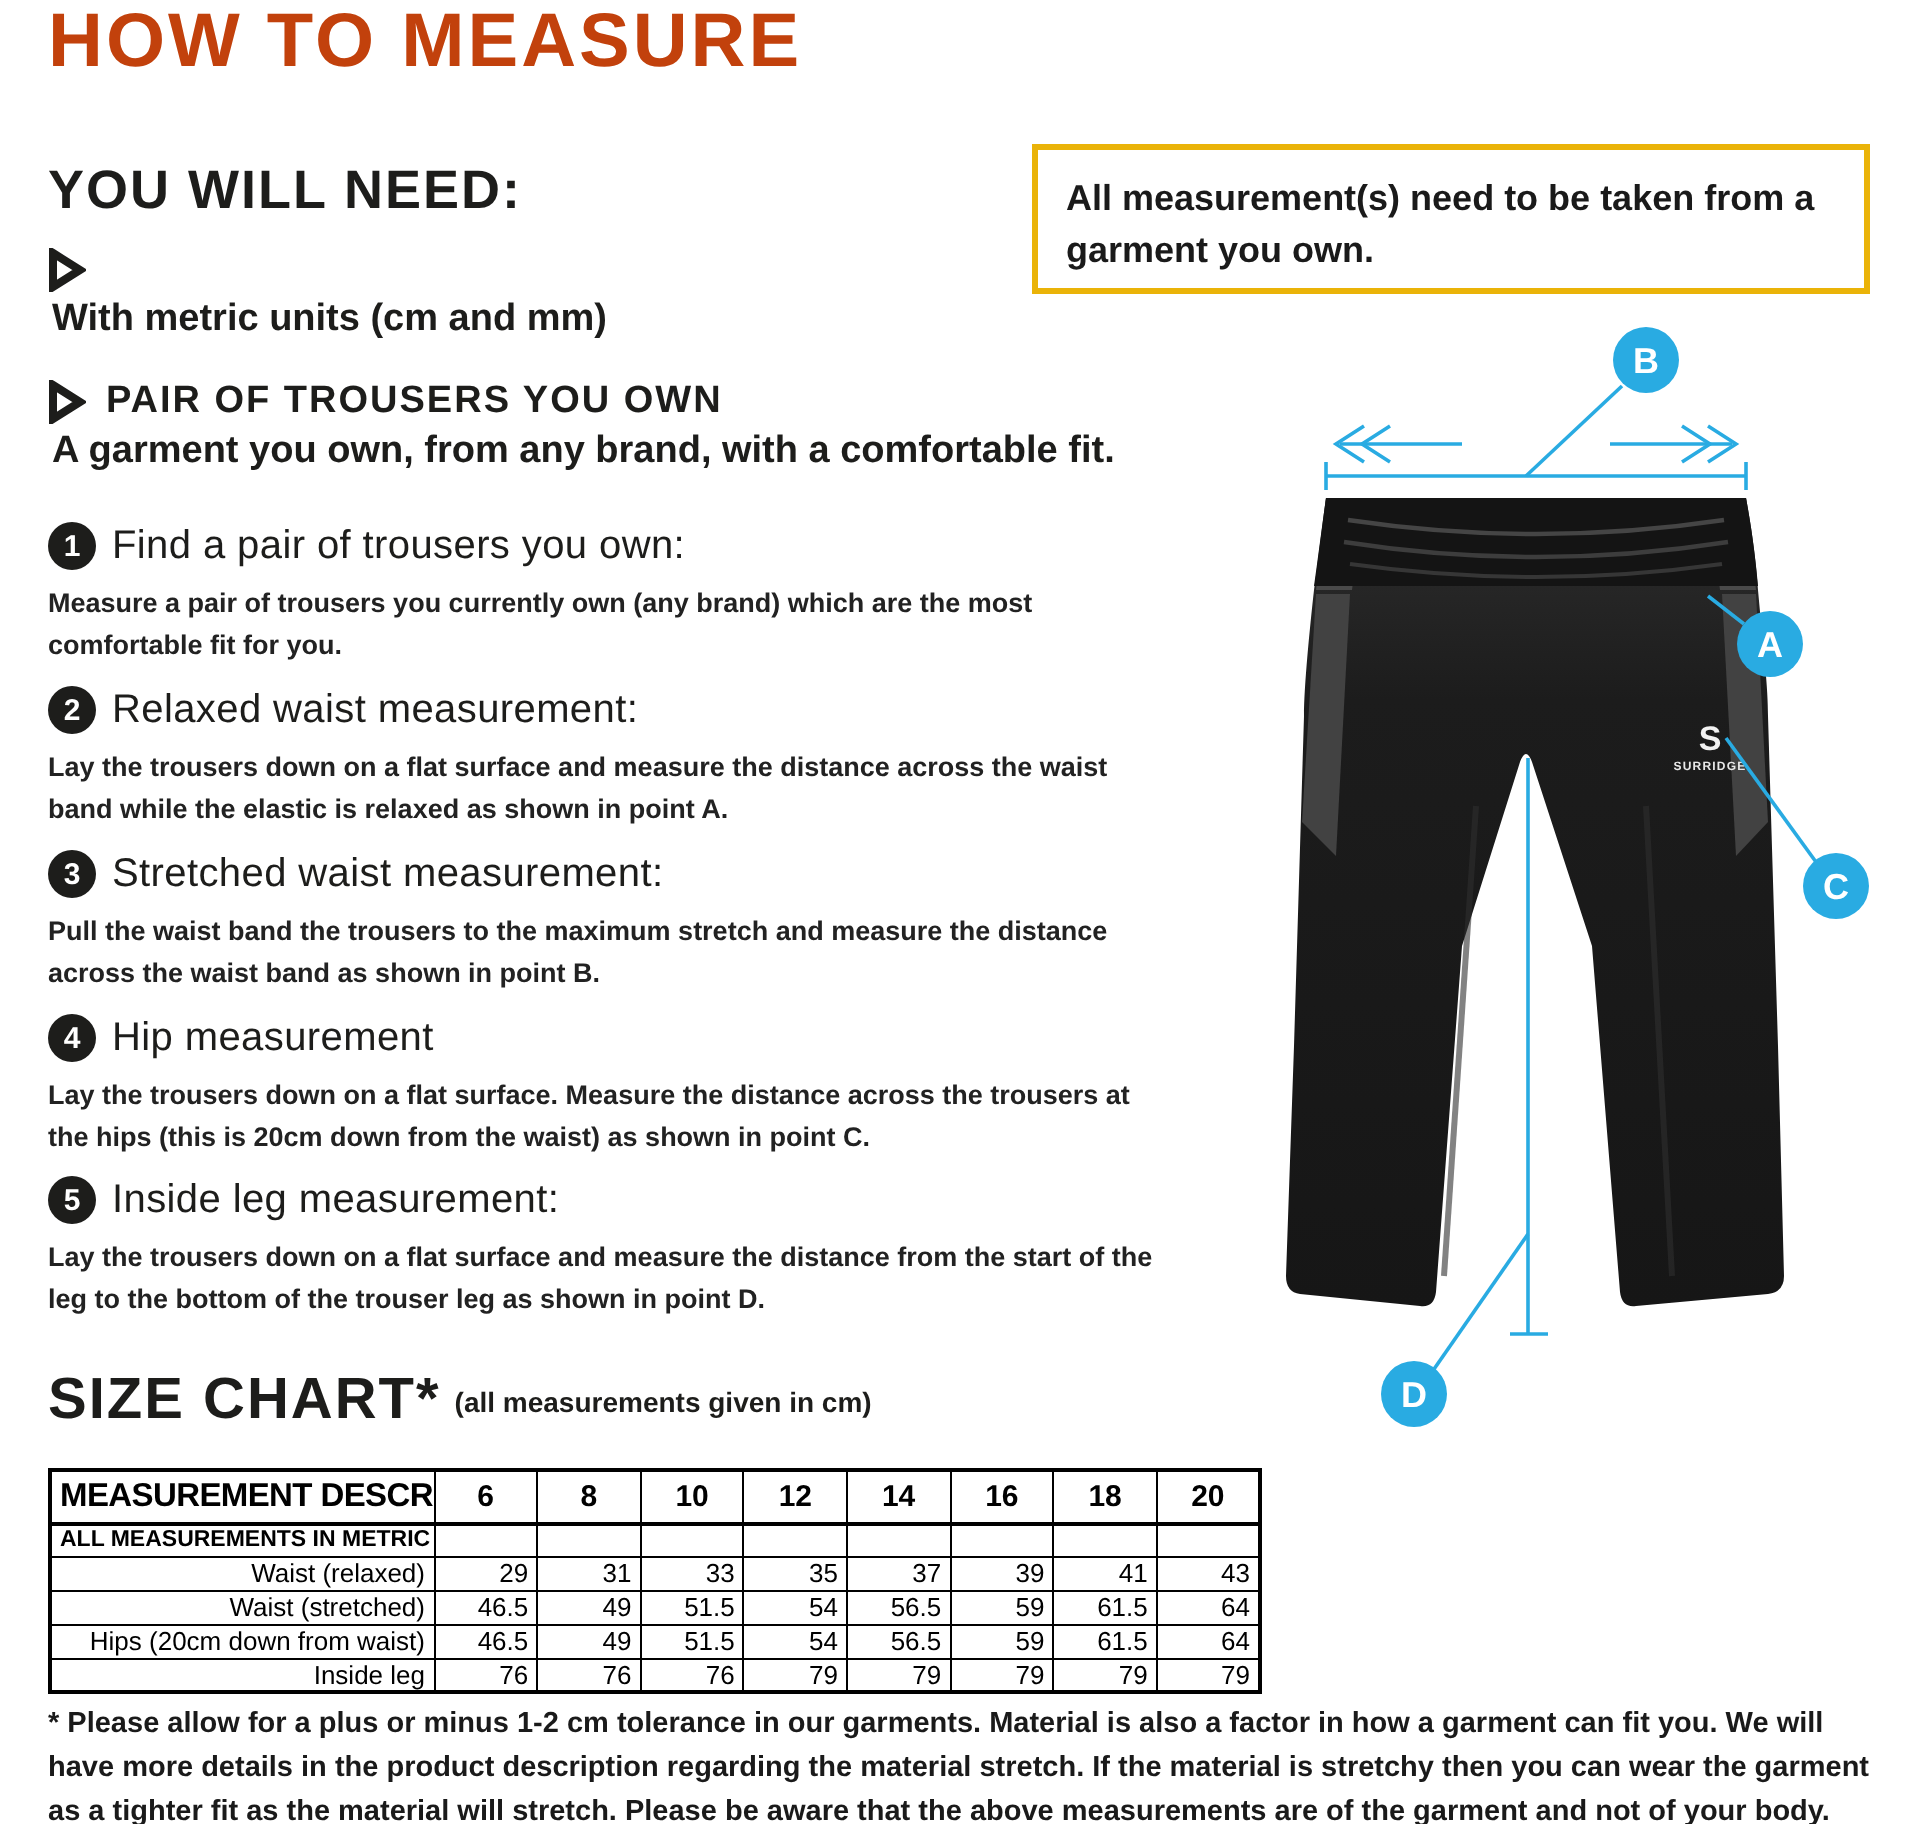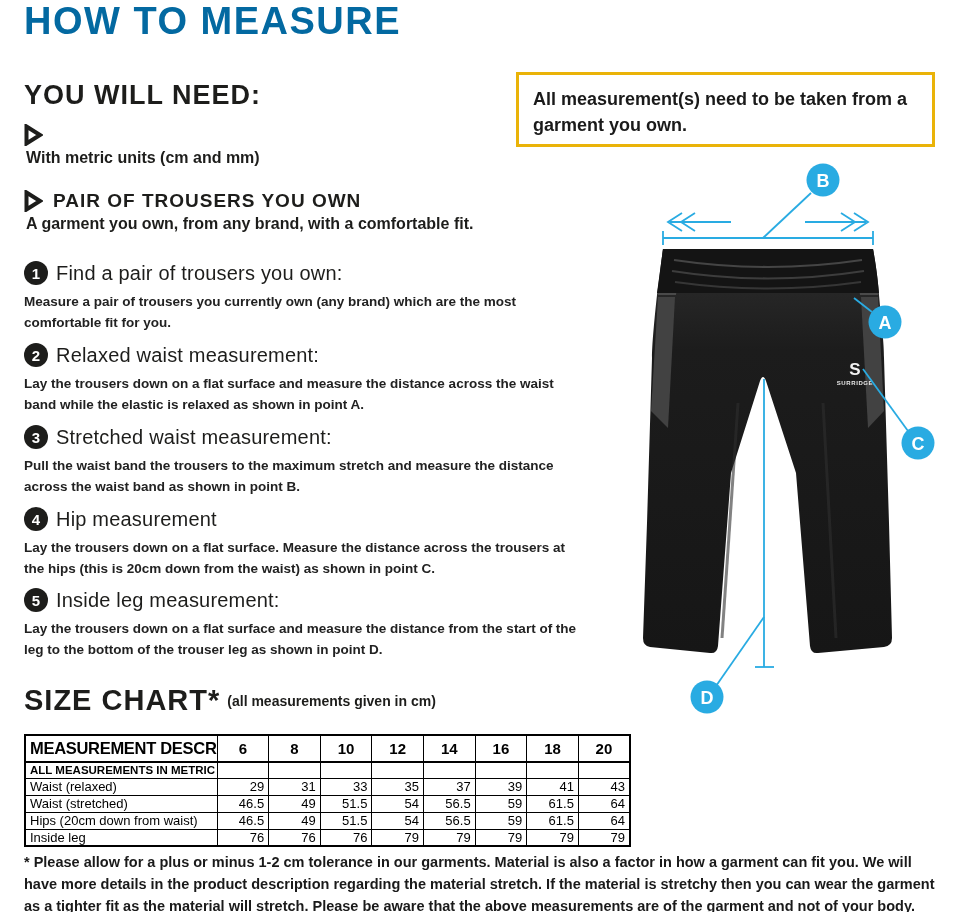--- a/index.html
+++ b/index.html
@@ -1,29 +1,29 @@
 <!DOCTYPE html>
 <html><head>
 <meta charset="utf-8">
 <style>
   * { margin:0; padding:0; box-sizing:border-box; }
   html,body { width:959px; height:912px; background:#fff; overflow:hidden;
               font-family:"Liberation Sans", sans-serif; color:#1d1d1b; }
   .page { position:relative; width:959px; height:912px; background:#fff; }
 
   .h1 { position:absolute; left:24px; top:0px; font-size:38px; font-weight:bold;
-        letter-spacing:1.5px; color:#0369a1; }
+        letter-spacing:1.5px; color:#c2410c; }
   .h2 { position:absolute; left:24px; top:80px; font-size:27px; font-weight:bold;
         letter-spacing:1px; }
 
   .need-item { position:absolute; left:24px; }
   .need-item .row { display:flex; align-items:center; gap:10px; }
   .tri { width:19px; height:22px; flex:0 0 auto; }
   .need-label { font-size:19px; font-weight:bold; letter-spacing:1px; }
-  .need-desc  { font-size:16px; font-weight:bold; margin-top:3px; margin-left:2px; }
+  .need-desc  { font-size:19px; font-weight:bold; margin-top:3px; margin-left:2px; }
 
   .step { position:absolute; left:24px; width:556px; }
   .step-head { display:flex; align-items:center; gap:8px; }
   .step-num { width:24px; height:24px; border-radius:50%; background:#1d1d1b; color:#fff;
               font-size:15px; font-weight:bold; display:flex; align-items:center;
               justify-content:center; flex:0 0 auto; }
   .step-title { font-size:20px; font-weight:normal; letter-spacing:.2px; }
   .step-body { font-size:13.5px; font-weight:bold; line-height:1.58; margin-top:6px;
                color:#222; }
 
@@ -41,21 +41,21 @@
   table.sizes td, table.sizes th { border:1px solid #000; padding:0 4px;
                 overflow:hidden; white-space:nowrap; }
   table.sizes col.desc { width:192px; }
   table.sizes tr.hdr td { height:27px; font-weight:bold; text-align:center;
                 font-size:15px; }
   table.sizes tr.hdr td.desc { font-size:16.5px; text-align:left; letter-spacing:-.3px; }
   table.sizes tr.hdr td { border-bottom:2px solid #000; }
   table.sizes tr.metric td { height:16px; font-size:11.5px; font-weight:bold;
                 text-align:left; }
   table.sizes tr.data td { height:17px; font-size:13px; text-align:right; }
-  table.sizes tr.data td.lbl { text-align:left; }
+  table.sizes tr.data td.lbl { text-align:right; }
   table.sizes { border:2px solid #000; outline:1px solid #000; outline-offset:-1px; }
 
   .footnote { position:absolute; left:24px; top:852px; width:914px; font-size:14.5px;
               font-weight:bold; line-height:1.5; color:#1a1a1a; }
 
   .diagram { position:absolute; left:618px; top:143px; width:340px; height:575px; }
   .blue-label { font-weight:bold; }
 </style>
 </head>
 <body>

